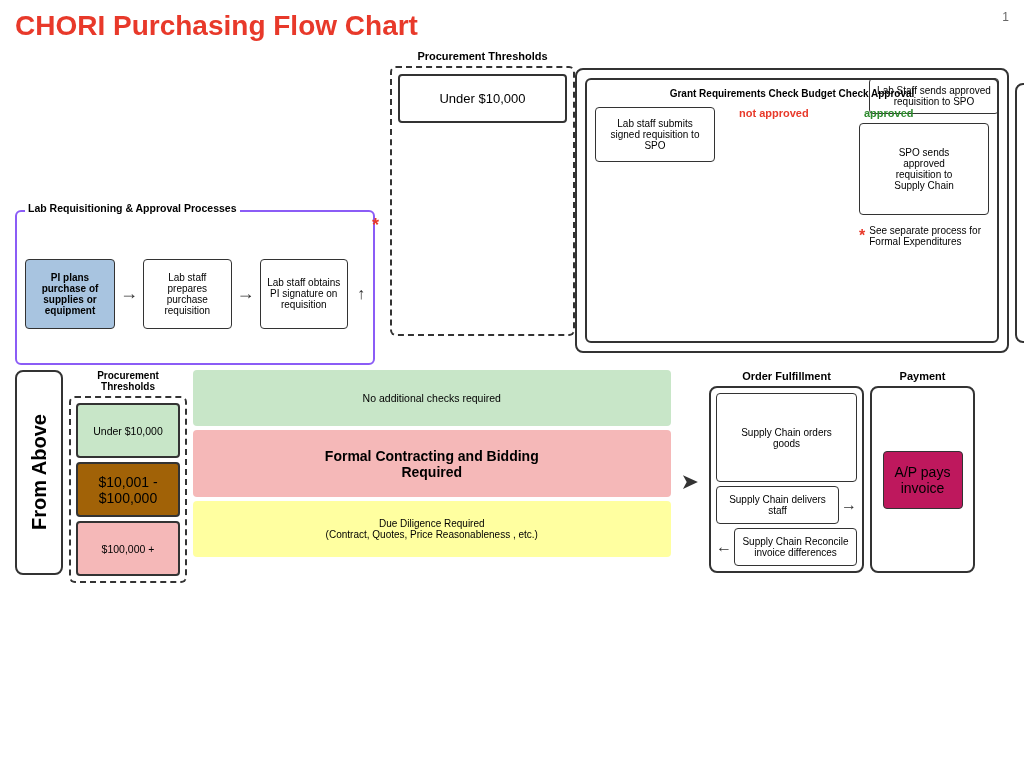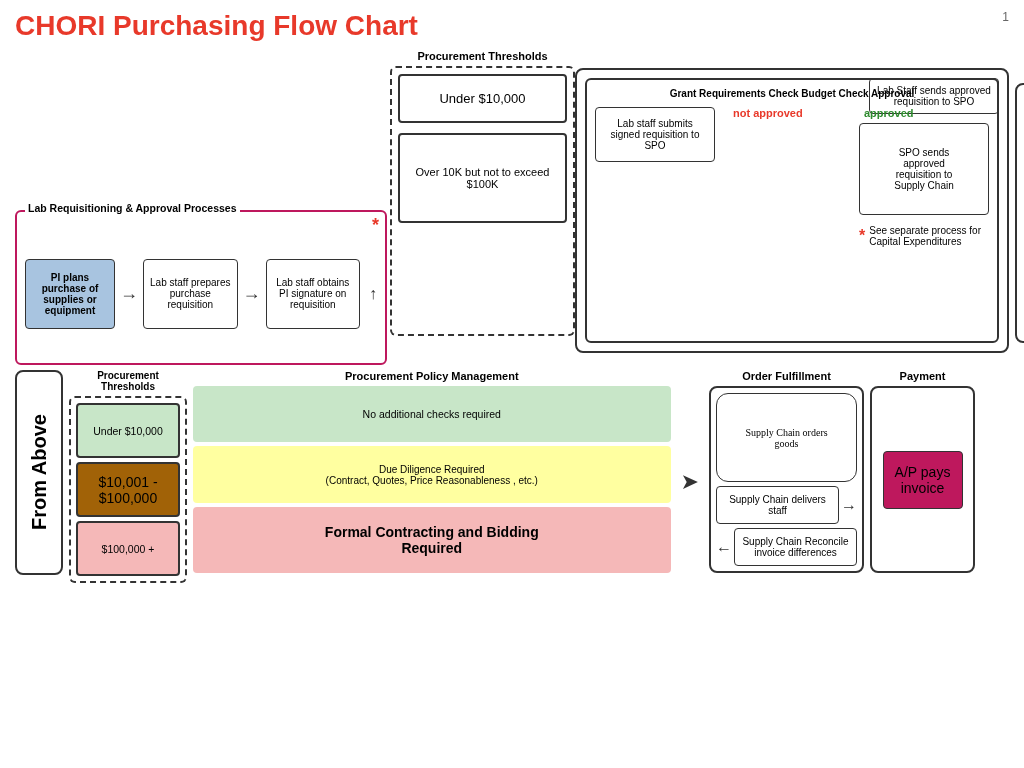--- a/index.html
+++ b/index.html
@@ -43,67 +43,66 @@
 <div class="page">
 
   <div class="page-num">1</div>
 
   <h1 class="title">CHORI Purchasing Flow Chart</h1>
 
   <div style="position:relative; display:flex; height:315px; gap:0;">
 
     <div style="width:375px; flex-shrink:0; position:relative;">
 
-      <div style="position:absolute; bottom:0; left:0; right:3px; height:155px; border:2px solid #be185d; border-radius:6px; padding:20px 8px 8px 8px;">
+      <div style="position:absolute; bottom:0; left:0; right:15px; height:155px; border:2px solid #8b5cf6; border-radius:6px; padding:20px 8px 8px 8px;">
         <div style="position:absolute; top:-10px; left:8px; background:#fff; padding:0 3px; font-size:10.5px; font-weight:bold;">Lab Requisitioning &amp; Approval Processes</div>
         <div style="display:flex; align-items:center; gap:5px; height:100%;">
           <div style="border:1.5px solid #333; border-radius:4px; padding:6px 5px; font-size:10px; text-align:center; width:90px; min-height:70px; background:#a8c4e0; font-weight:bold; display:flex; align-items:center; justify-content:center;">PI plans purchase of supplies or equipment</div>
           <div style="font-size:18px; color:#333;">→</div>
           <div style="border:1.5px solid #333; border-radius:4px; padding:6px 5px; font-size:10px; text-align:center; flex:1; min-height:70px; display:flex; align-items:center; justify-content:center;">Lab staff prepares purchase requisition</div>
           <div style="font-size:18px; color:#333;">→</div>
           <div style="border:1.5px solid #333; border-radius:4px; padding:6px 5px; font-size:10px; text-align:center; flex:1; min-height:70px; display:flex; align-items:center; justify-content:center;">Lab staff obtains PI signature on requisition</div>
 
           <div style="font-size:16px; color:#333; margin-left:4px;">↑</div>
         </div>
       </div>
     </div>
 
     <div style="width:185px; flex-shrink:0; position:relative;">
       <div class="proc-thresh-title" style="text-align:center; font-weight:bold; font-size:11px; margin-bottom:4px;">Procurement Thresholds</div>
       <div style="border:2px dashed #333; border-radius:6px; padding:6px; position:relative; height:270px;">
         <div style="border:2px solid #333; border-radius:4px; text-align:center; padding:15px 8px; font-size:13px; background:#fff; margin-bottom:10px;">Under $10,000</div>
-        <div style="border:2px solid #333; border-radius:4px; text-align:center; padding:20px 8px; font-size:11px; background:#fff; min-height:90px; display:flex; align-items:center; justify-content:center;">Over 10K but not to exceed $100K</div>
       </div>
 
       <div style="position:absolute; left:-18px; top:165px; color:#e8392a; font-size:18px; font-weight:bold;">*</div>
     </div>
 
     <div style="flex:1; margin-top:18px; position:relative;">
       <div style="border:2px solid #333; border-radius:8px; height:285px; padding:8px; position:relative;">
 
         <div style="position:absolute; top:8px; right:8px; width:130px; border:1.5px solid #333; border-radius:4px; padding:6px; font-size:10px; text-align:center; background:#fff;">
           <span>Lab Staff sends approved requisition to SPO</span>
         </div>
 
         <div style="border:2px solid #333; border-radius:6px; height:100%; padding:8px; position:relative;">
           <div style="font-size:10px; font-weight:bold; text-align:center; margin-bottom:8px;">Grant Requirements Check Budget Check Approval</div>
 
           <div style="display:flex; gap:8px; height:calc(100% - 40px);">
 
             <div style="flex:1; display:flex; flex-direction:row; gap:6px; align-items:flex-start;">
               <div style="border:1.5px solid #333; border-radius:4px; padding:6px; font-size:10px; text-align:center; width:120px; min-height:55px; display:flex; align-items:center; justify-content:center;">Lab staff submits signed requisition to SPO</div>
-              <div style="color:#e8392a; font-weight:bold; font-size:11px; margin-left:12px;">not approved</div>
+              <div style="color:#e8392a; font-weight:bold; font-size:11px; margin-left:18px;">not approved</div>
             </div>
 
             <div style="width:130px; display:flex; flex-direction:column; align-items:flex-start; gap:4px;">
               <div style="color:#2e8b2e; font-weight:bold; font-size:11px; margin-left:5px;">approved</div>
               <div style="border:1.5px solid #333; border-radius:4px; padding:23px; font-size:10px; text-align:center; width:100%; min-height:65px; display:flex; align-items:center; justify-content:center;">SPO sends approved requisition to Supply Chain</div>
               <div style="display:flex; align-items:center; gap:4px; margin-top:6px;">
                 <span style="color:#e8392a; font-size:16px; font-weight:bold;">*</span>
-                <span style="font-size:10px;">See separate process for Capital Expenditures</span>
+                <span style="font-size:10px;">See separate process for Formal Expenditures</span>
               </div>
             </div>
           </div>
         </div>
       </div>
 
       <div style="position:absolute; right:-48px; top:15px; writing-mode:vertical-rl; transform:rotate(180deg); font-size:22px; font-weight:bold; border:2px solid #333; border-radius:8px; padding:10px 6px; height:260px; display:flex; align-items:center; justify-content:center; background:#fff;">Continued Below</div>
     </div>
 
   </div>
@@ -115,41 +114,40 @@
     <div style="width:118px; flex-shrink:0;">
       <div style="font-size:10px; font-weight:bold; text-align:center; margin-bottom:4px;">Procurement Thresholds</div>
       <div style="border:2px dashed #333; border-radius:6px; padding:5px; height:calc(100% - 18px); display:flex; flex-direction:column; gap:4px;">
         <div style="border:2px solid #333; border-radius:4px; text-align:center; padding:4px; font-size:10.5px; flex:1; display:flex; align-items:center; justify-content:center; background:#c8e6c8;">Under $10,000</div>
         <div style="border:2px solid #333; border-radius:4px; text-align:center; padding:4px; font-size:14px; flex:1; display:flex; align-items:center; justify-content:center; background:#a16207;">$10,001 - $100,000</div>
         <div style="border:2px solid #333; border-radius:4px; text-align:center; padding:4px; font-size:10.5px; flex:1; display:flex; align-items:center; justify-content:center; background:#f5b8b8;">$100,000 +</div>
       </div>
     </div>
 
     <div style="flex:1; position:relative;">
-      <div style="font-size:11px; font-weight:bold; text-align:center; margin-bottom:4px;">Procurement Policy Management</div>
       <div style="display:flex; gap:5px; height:calc(100% - 18px);">
         <div style="flex:1; display:flex; flex-direction:column; gap:4px;">
           <div style="flex:1; background:#c8e6c8; border-radius:4px; display:flex; align-items:center; justify-content:center; font-size:10.5px; text-align:center; padding:4px 8px;">No additional  checks required</div>
+          <div style="flex:1.2; background:#f5b8b8; border-radius:4px; display:flex; align-items:center; justify-content:center; font-size:14px; font-weight:bold; text-align:center; padding:4px 8px; white-space:pre-line;">Formal Contracting and Bidding
+Required</div>
           <div style="flex:1; background:#ffffa0; border-radius:4px; display:flex; align-items:center; justify-content:center; font-size:10px; text-align:center; padding:4px 8px; white-space:pre-line;">Due Diligence Required
 (Contract, Quotes, Price Reasonableness , etc.)</div>
-          <div style="flex:1.2; background:#f5b8b8; border-radius:4px; display:flex; align-items:center; justify-content:center; font-size:14px; font-weight:bold; text-align:center; padding:4px 8px; white-space:pre-line;">Formal Contracting and Bidding
-Required</div>
         </div>
 
       </div>
     </div>
 
     <div style="display:flex; align-items:center; font-size:22px; color:#333; flex-shrink:0; padding:0 4px; margin-top:18px;">
       ➤
     </div>
 
     <div style="width:155px; flex-shrink:0;">
       <div style="font-size:11px; font-weight:bold; text-align:center; margin-bottom:4px;">Order Fulfillment</div>
       <div style="border:2px solid #333; border-radius:8px; padding:5px; height:calc(100% - 18px); display:flex; flex-direction:column; gap:4px;">
-        <div style="border:1.5px solid #333; border-radius:12px; text-align:center; padding:20px; font-size:10px; flex:1; display:flex; align-items:center; justify-content:center;font-family:Liberation Serif, serif;">Supply Chain orders goods</div>
+        <div style="border:1.5px solid #333; border-radius:4px; text-align:center; padding:20px; font-size:10px; flex:1; display:flex; align-items:center; justify-content:center;">Supply Chain orders goods</div>
         <div style="display:flex; align-items:center; gap:2px;">
           <div style="border:1.5px solid #333; border-radius:4px; text-align:center; padding:4px; font-size:10px; flex:1; min-height:38px; display:flex; align-items:center; justify-content:center;">Supply Chain delivers staff</div>
           <div style="font-size:16px; color:#333;">→</div>
         </div>
         <div style="display:flex; align-items:center; gap:2px;">
           <div style="font-size:16px; color:#333;">←</div>
           <div style="border:1.5px solid #333; border-radius:4px; text-align:center; padding:4px; font-size:10px; flex:1; min-height:38px; display:flex; align-items:center; justify-content:center;">Supply Chain Reconcile invoice differences</div>
         </div>
       </div>
     </div>

